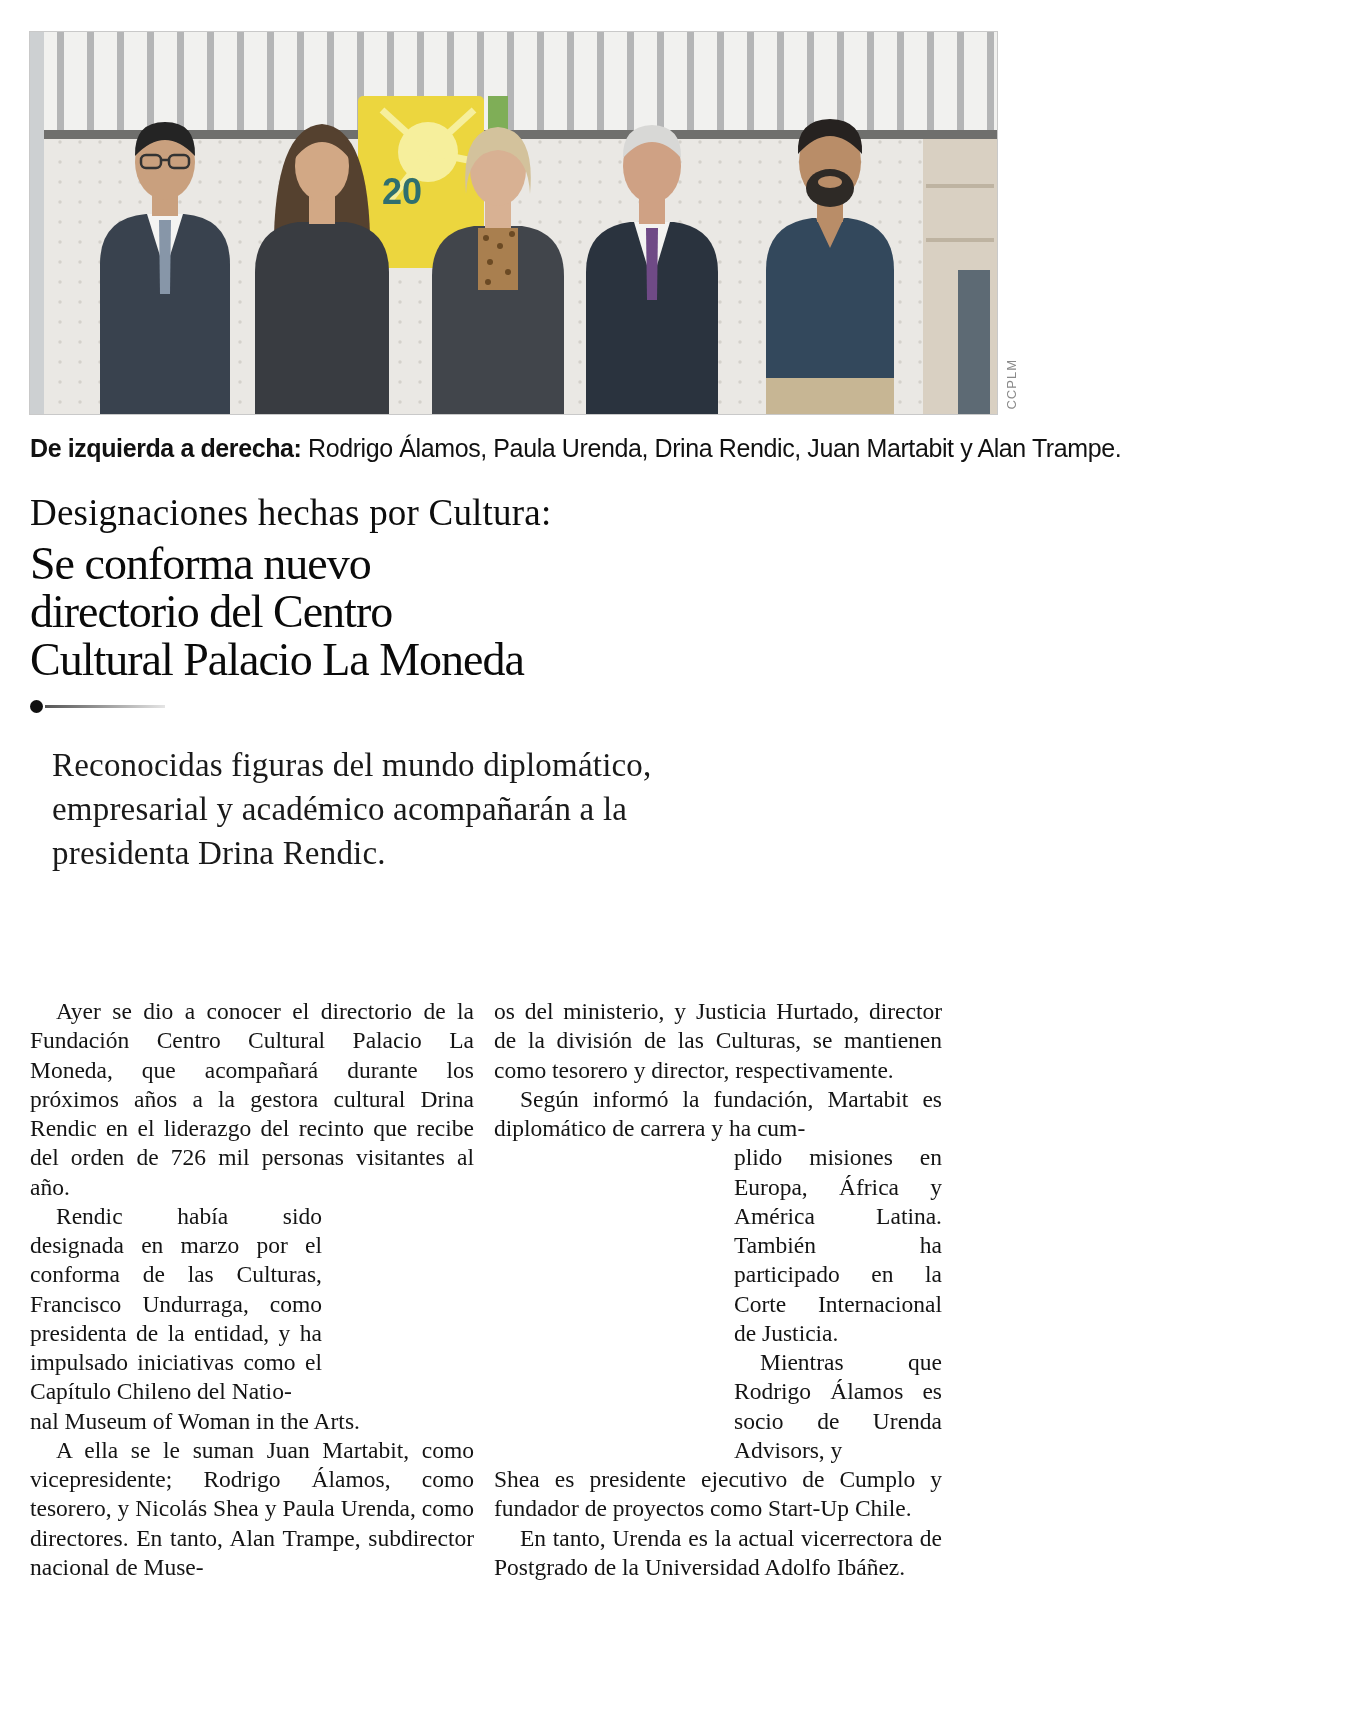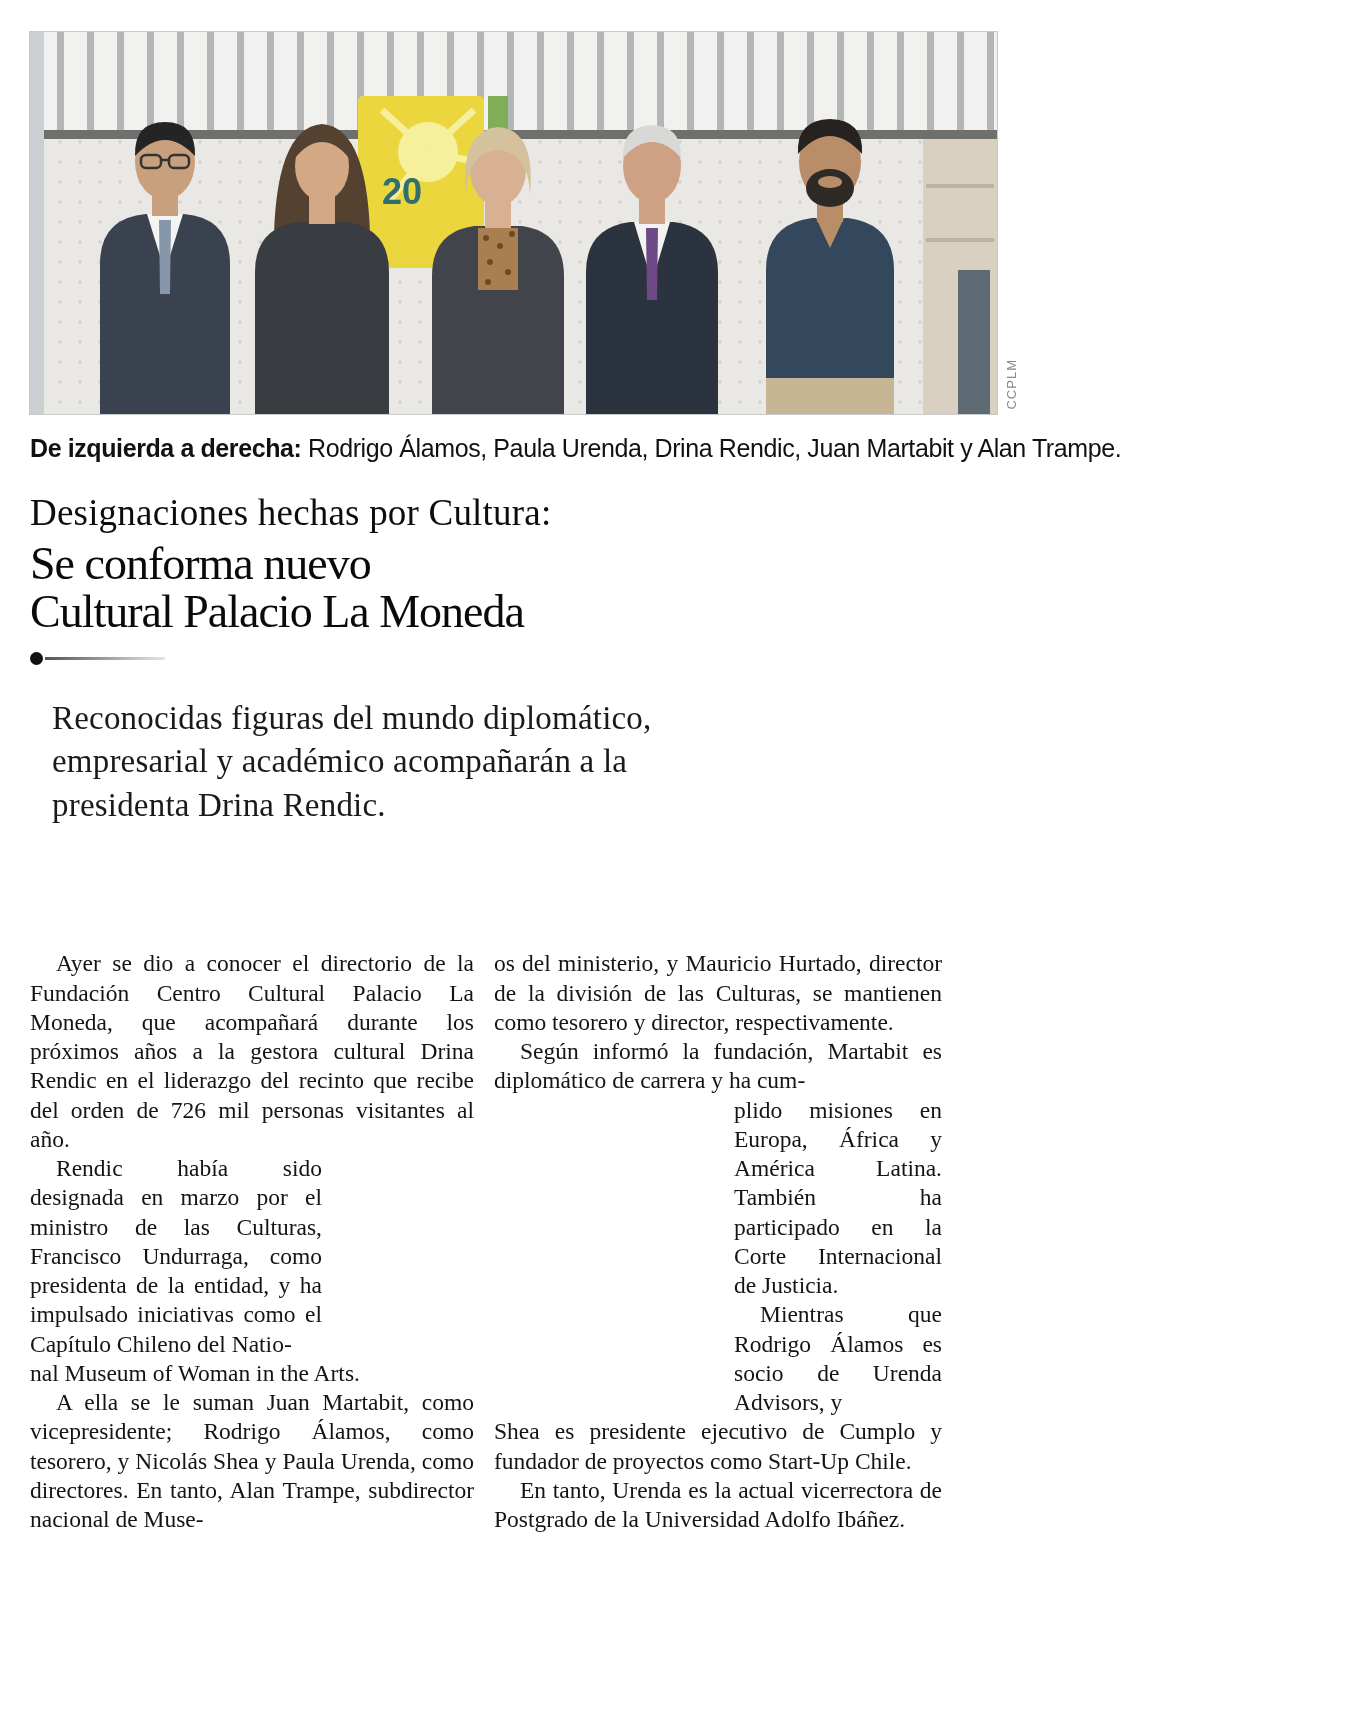--- a/index.html
+++ b/index.html
@@ -186,45 +186,46 @@
     </svg>
     <div class="photo-credit">CCPLM</div>
   </div>
 
   <div class="caption"><span class="cap-label">De izquierda a derecha:</span><span> Rodrigo Álamos, Paula Urenda, Drina Rendic, Juan Martabit y Alan Trampe.</span></div>
 
   <div class="kicker">Designaciones hechas por Cultura:</div>
 
   <div class="headline">
     <div>Se conforma nuevo</div>
+    <div>directorio del Centro</div>
     <div>Cultural Palacio La Moneda</div>
   </div>
 
   <div class="sep-row">
     <div class="sep-dot"></div>
     <div class="sep-line"></div>
   </div>
 
   <div class="deck">
     <div>Reconocidas figuras del mundo diplomático,</div>
     <div>empresarial y académico acompañarán a la</div>
     <div>presidenta Drina Rendic.</div>
   </div>
 
   <div class="article-body">
 
     <div class="col left">
       <p class="body-p indent">Ayer se dio a conocer el directorio de la Fundación Centro Cultural Palacio La Moneda, que acompañará durante los próximos años a la gestora cultural Drina Rendic en el liderazgo del recinto que recibe del orden de 726 mil personas visitantes al año.</p>
-      <p class="body-p indent narrow-right">Rendic había sido designada en marzo por el ministro de las Culturas, Francisco Undurraga, como presidenta de la entidad, y ha impulsado iniciativas como el Capítulo Chileno del Natio-</p>
+      <p class="body-p indent narrow-right">Rendic había sido designada en marzo por el conforma de las Culturas, Francisco Undurraga, como presidenta de la entidad, y ha impulsado iniciativas como el Capítulo Chileno del Natio-</p>
       <p class="body-p">nal Museum of Woman in the Arts.</p>
       <p class="body-p indent">A ella se le suman Juan Martabit, como vicepresidente; Rodrigo Álamos, como tesorero, y Nicolás Shea y Paula Urenda, como directores. En tanto, Alan Trampe, subdirector nacional de Muse-</p>
     </div>
 
     <div class="col right">
-      <p class="body-p">os del ministerio, y Mauricio Hurtado, director de la división de las Culturas, se mantienen como tesorero y director, respectivamente.</p>
+      <p class="body-p">os del ministerio, y Justicia Hurtado, director de la división de las Culturas, se mantienen como tesorero y director, respectivamente.</p>
       <p class="body-p indent">Según informó la fundación, Martabit es diplomático de carrera y ha cum-</p>
       <p class="body-p narrow-left">plido misiones en Europa, África y América Latina. También ha participado en la Corte Internacional de Justicia.</p>
       <p class="body-p indent narrow-left">Mientras que Rodrigo Álamos es socio de Urenda Advisors, y</p>
       <p class="body-p">Shea es presidente ejecutivo de Cumplo y fundador de proyectos como Start-Up Chile.</p>
       <p class="body-p indent">En tanto, Urenda es la actual vicerrectora de Postgrado de la Universidad Adolfo Ibáñez.</p>
     </div>
 
 
   </div>
 </div>

